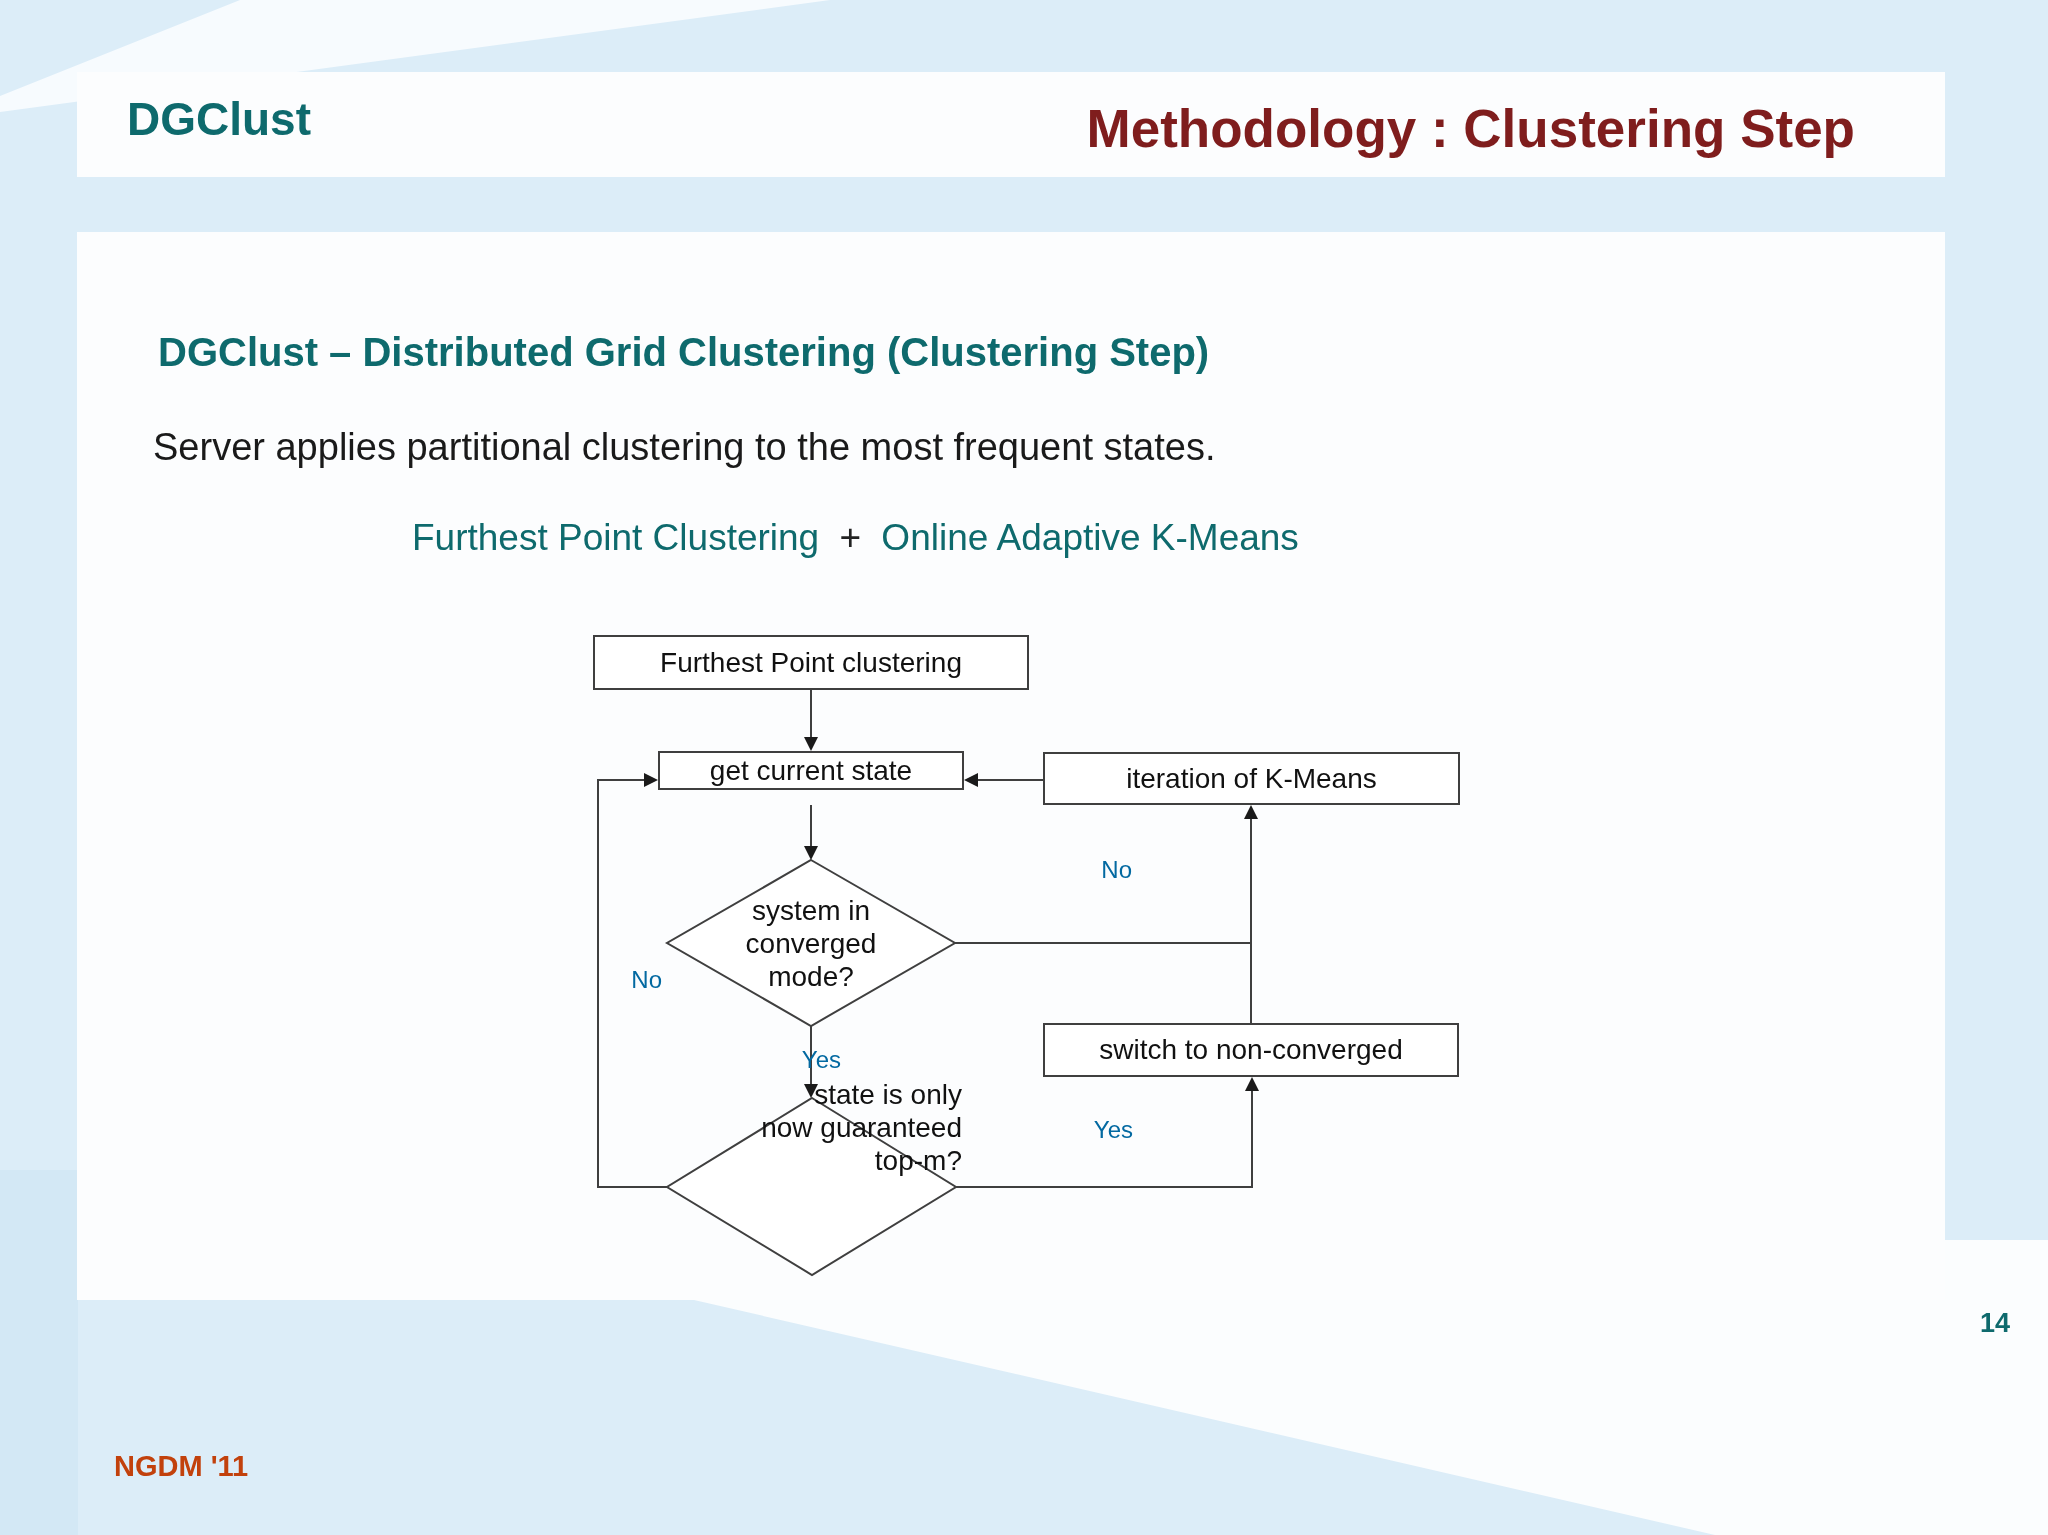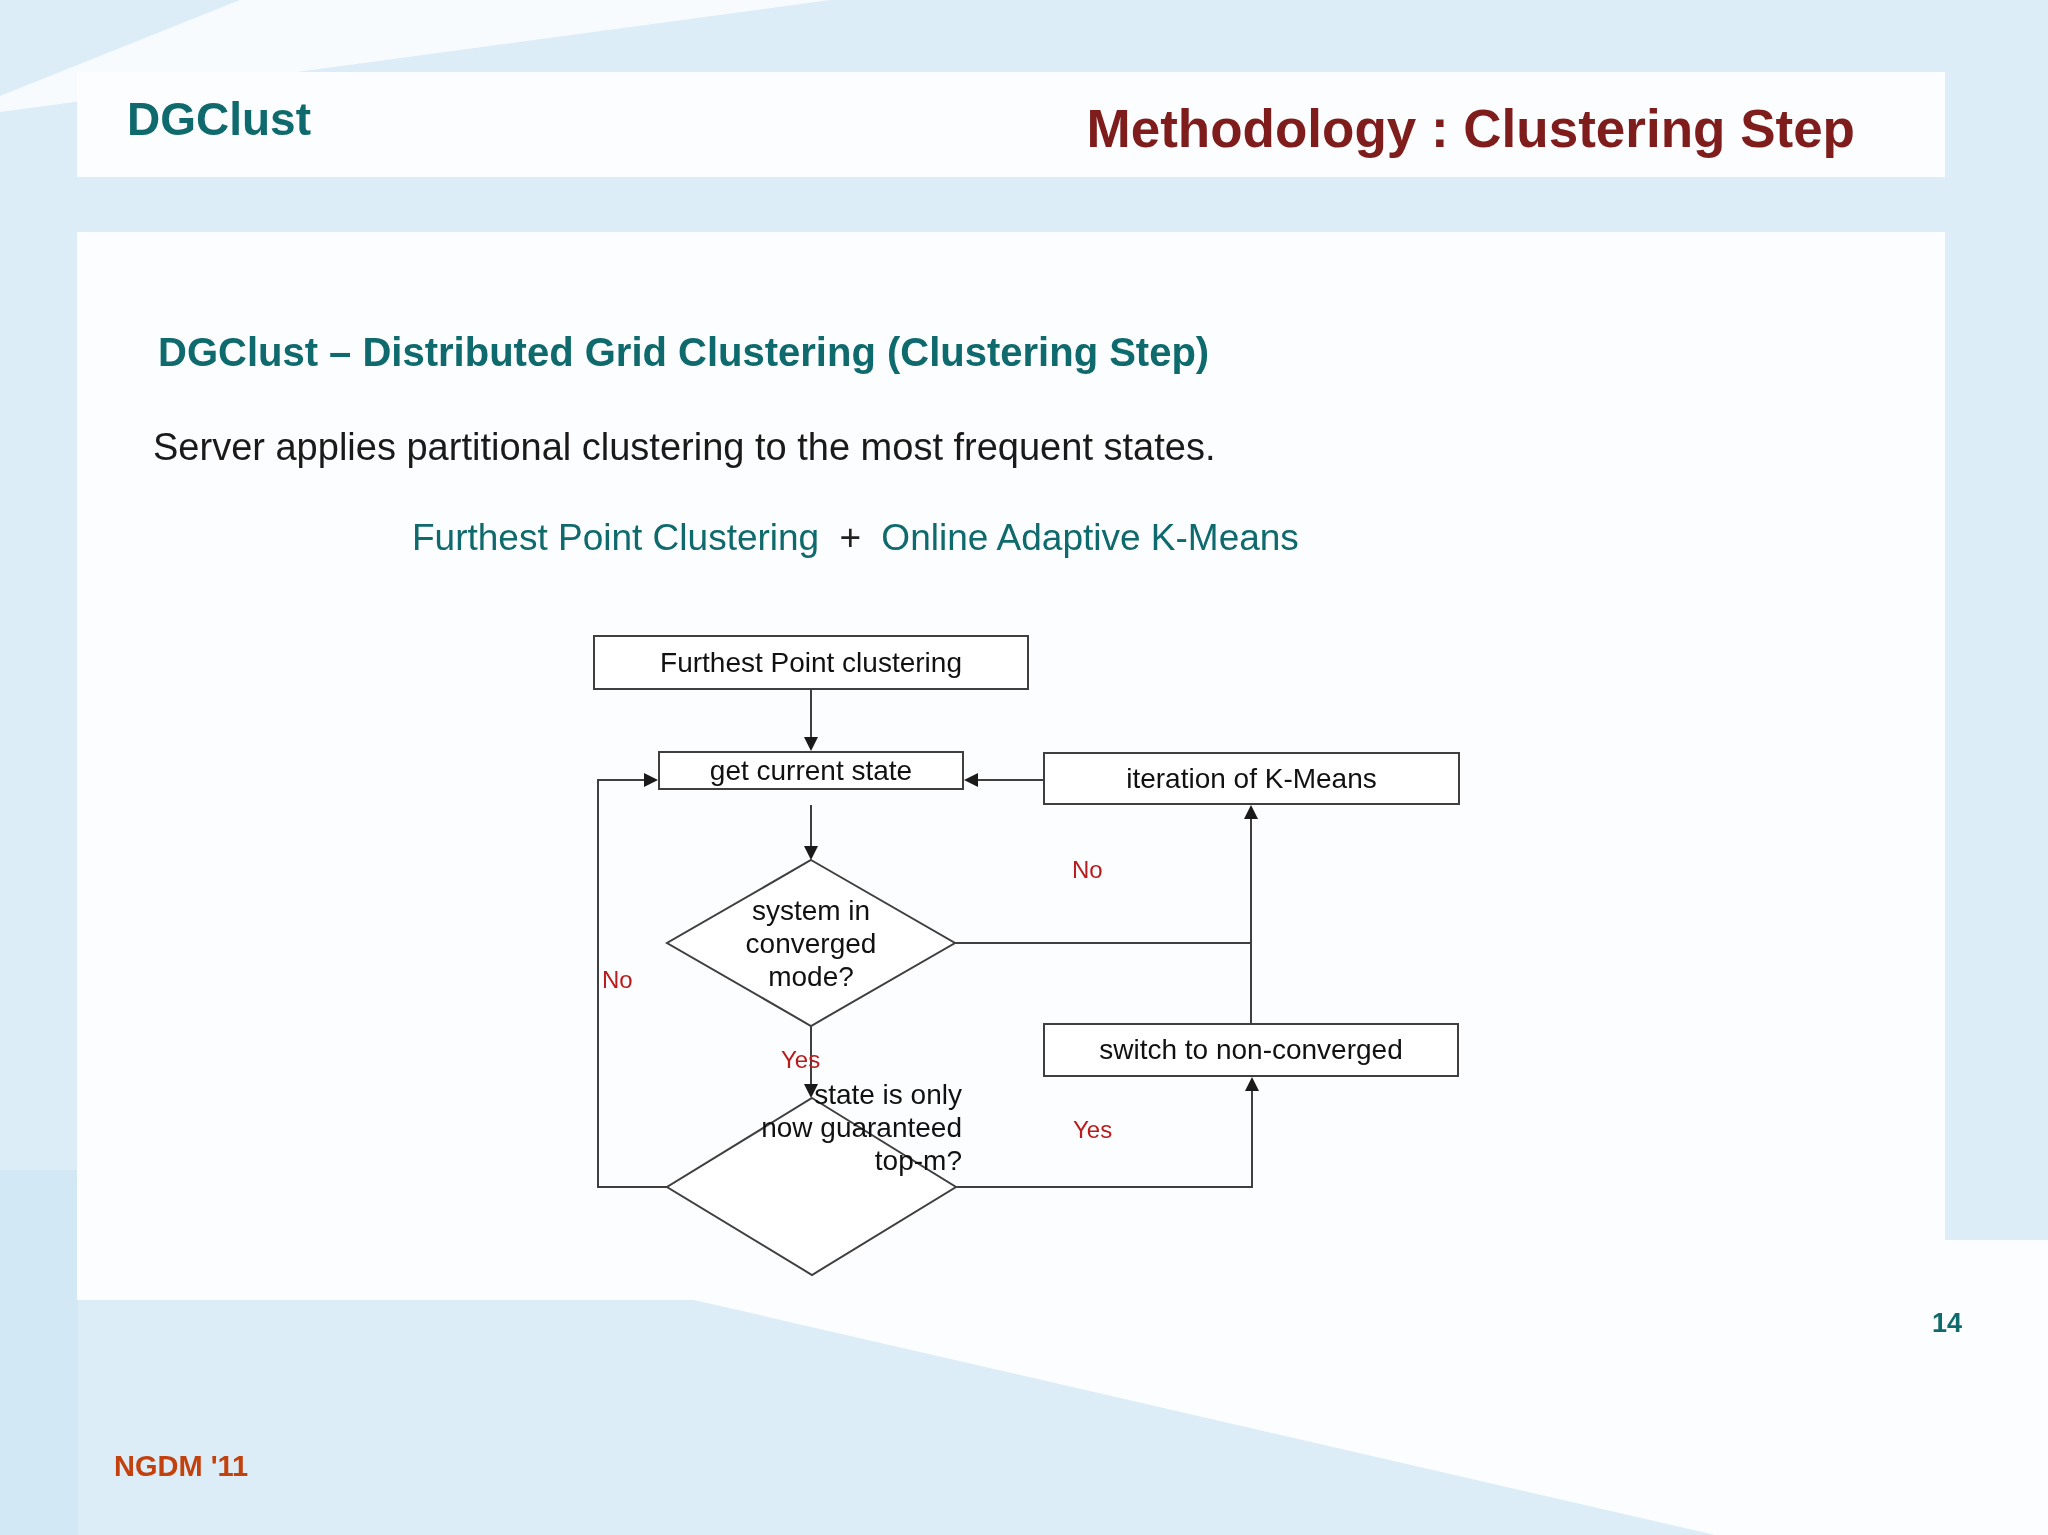--- a/index.html
+++ b/index.html
@@ -35,31 +35,31 @@
   .fc-node-a{left:593px;top:635px;width:436px;height:55px;}
   .fc-node-b{left:658px;top:751px;width:306px;height:39px;}
   .fc-node-c{left:1043px;top:752px;width:417px;height:53px;}
   .fc-node-d{left:1043px;top:1023px;width:416px;height:54px;}
 
   .fc-diamond-label{position:absolute;width:300px;text-align:center;
       font-size:28px;line-height:33px;color:#111;}
   .fc-diamond-label.e{left:661px;top:894px;}
   .fc-diamond-label.f{left:662px;top:1078px;text-align:right;}
 
-  .fc-edge-label{position:absolute;width:60px;text-align:left;font-size:24px;color:#b91c1c;}
+  .fc-edge-label{position:absolute;width:60px;text-align:right;font-size:24px;color:#0369a1;}
   .fc-edge-label.no-right{left:1072px;top:856px;}
   .fc-edge-label.no-left{left:602px;top:966px;}
   .fc-edge-label.yes-down{left:781px;top:1046px;}
   .fc-edge-label.yes-right{left:1073px;top:1116px;}
 
   .connectors{position:absolute;left:0;top:0;width:2048px;height:1535px;}
 
   
   .footer-conference{position:absolute;left:114px;top:1450px;font-size:29px;font-weight:bold;color:#c2410c;}
-  .page-number{position:absolute;left:1932px;top:1308px;font-size:27px;font-weight:bold;color:#0e6a6d;}
+  .page-number{position:absolute;left:1980px;top:1308px;font-size:27px;font-weight:bold;color:#0e6a6d;}
 </style>
 </head>
 <body>
 
 <div class="slide">
 
   <div class="bg-bottom-right"></div>
   <div class="bg-left-sliver"></div>
   <div class="bg-wedge-top"></div>
 

